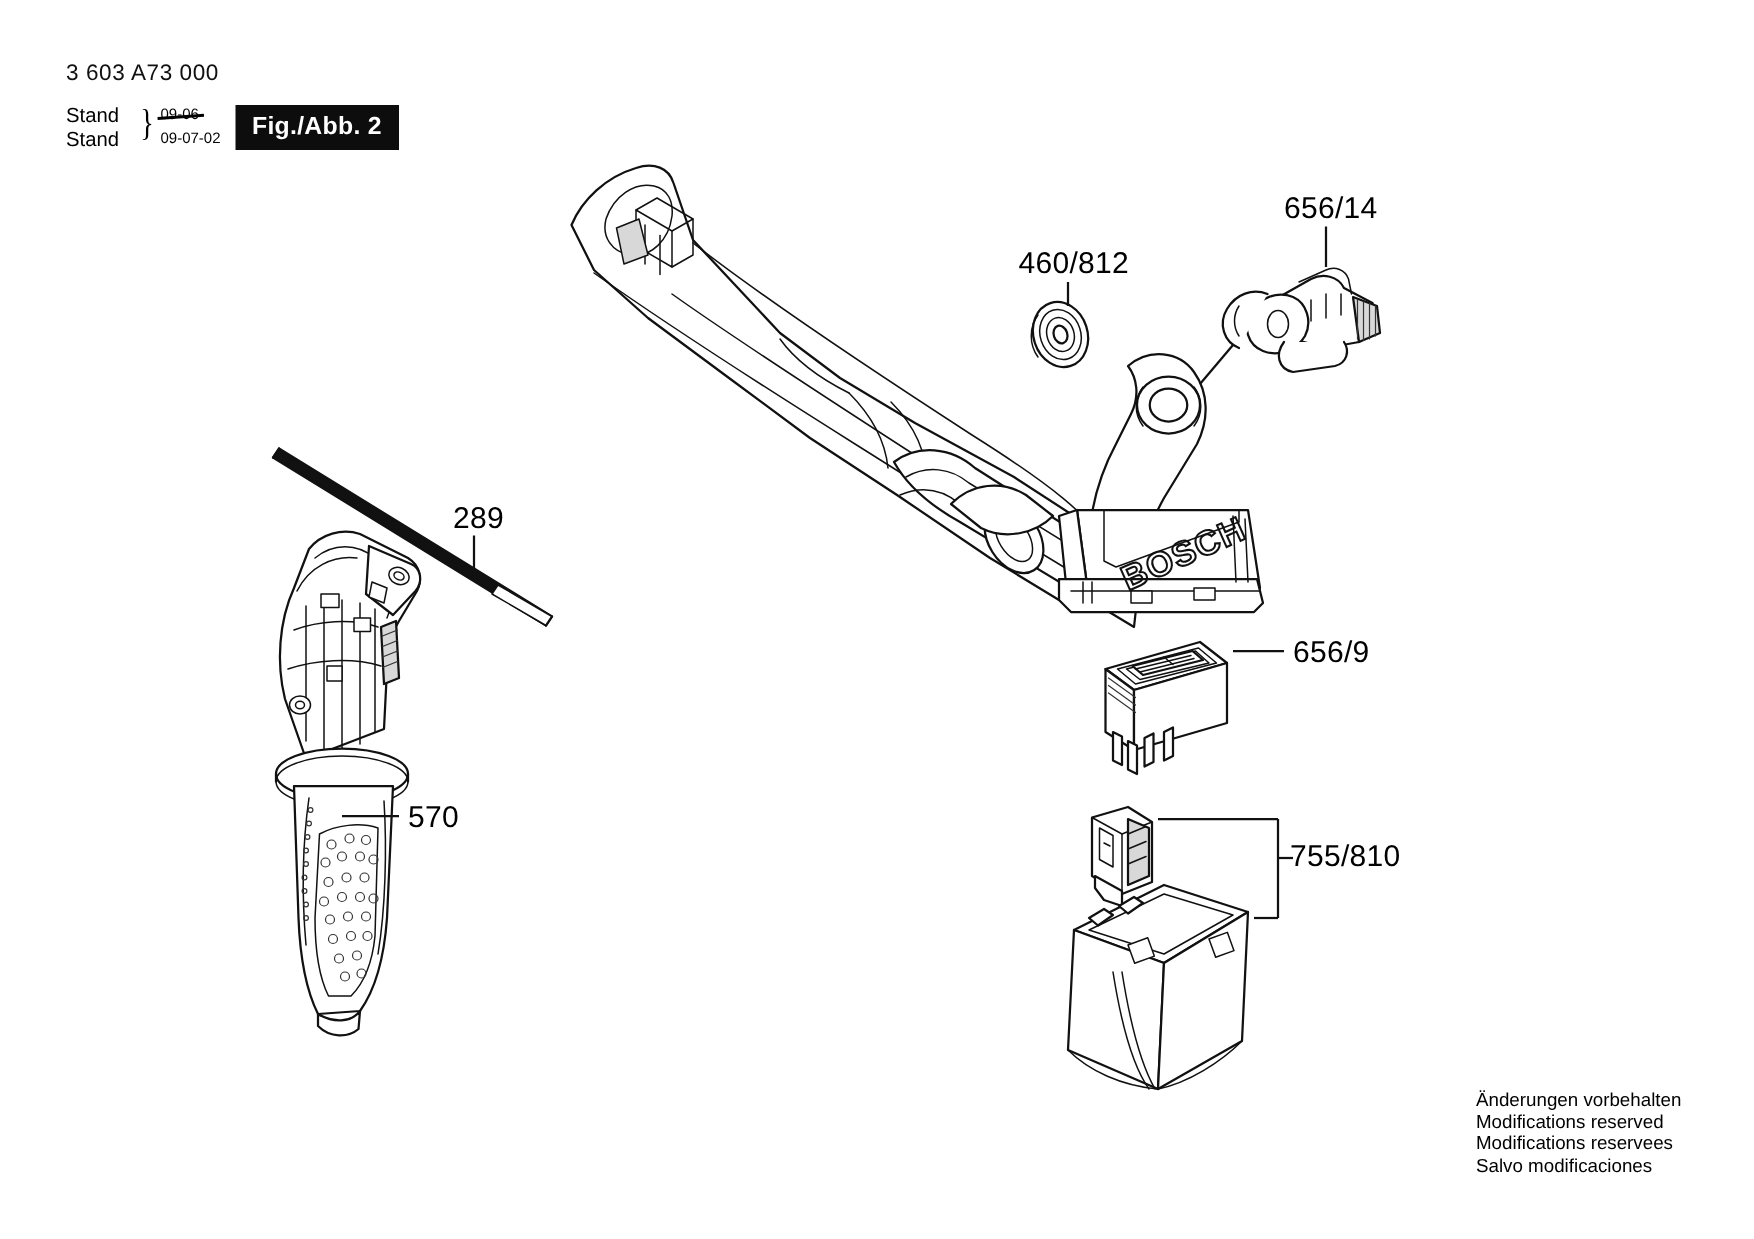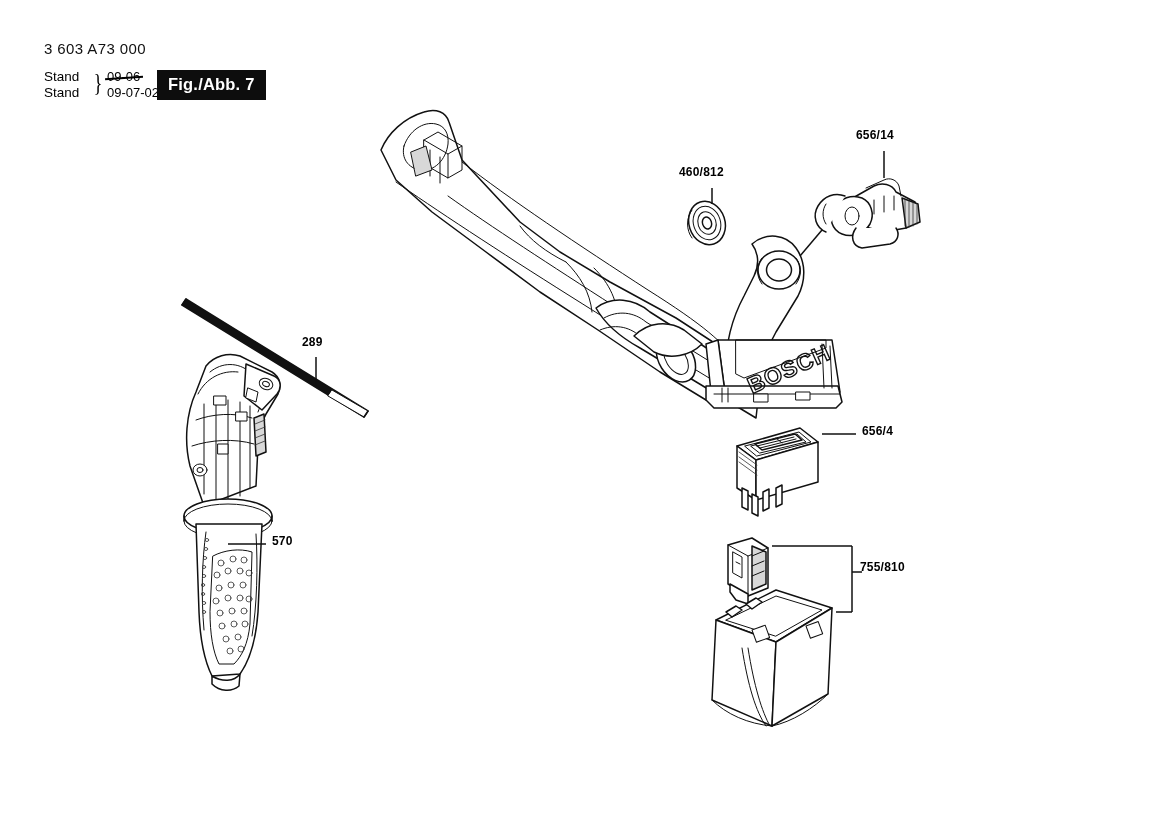--- a/index.html
+++ b/index.html
@@ -53,21 +53,21 @@
     top: -3px;
     font-size: 25px;
     line-height: 34px;
     font-family: "Liberation Serif", serif;
     transform: scaleX(0.75);
   }
   #rev-dates {
     position: absolute;
     left: 63px;
     top: 0;
-    font-size: 13px;
+    font-size: 10px;
     line-height: 16px;
   }
   #rev-dates div { white-space: nowrap; }
   .struck {
     position: relative;
     display: inline-block;
   }
   .struck::after {
     content: "";
     position: absolute;
@@ -97,22 +97,22 @@
     left: 984px;
     top: 726px;
     font-size: 12.5px;
     line-height: 14.6px;
     white-space: nowrap;
   }
 
   
   .callout {
     position: absolute;
-    font-size: 12px;
-    font-weight: bold;
+    font-size: 20px;
+    font-weight: normal;
     white-space: nowrap;
     letter-spacing: 0.2px;
   }
   #lbl-656-812 { left: 679px; top: 165px; }
   #lbl-656-14  { left: 856px; top: 128px; }
   #lbl-656-9   { left: 862px; top: 424px; }
   #lbl-656-810 { left: 860px; top: 560px; }
   #lbl-655     { left: 302px; top: 335px; }
   #lbl-654     { left: 272px; top: 534px; }
 
@@ -177,21 +177,21 @@
         <div>Stand</div>
       </div>
       <div id="brace">}</div>
       <div id="rev-dates">
         <div><span class="struck">09-06</span></div>
         <div>09-07-02</div>
       </div>
     </div>
   </div>
 
-  <div id="fig-badge">Fig./Abb. 7</div>
+  <div id="fig-badge">Fig./Abb. 2</div>
 
   <svg id="artwork" viewBox="0 0 1169 826" xmlns="http://www.w3.org/2000/svg">
 
     <g>
 
       <path class="ln fillw" d="M381,150
         C388,133 404,118 424,112
         C436,108 446,112 449,122
         L462,160
         L520,222
@@ -520,19 +520,25 @@
       <path class="leader" d="M852,572 L862,572"></path>
 
       <path class="leader" d="M316,357 L316,386"></path>
 
       <path class="leader" d="M228,544 L266,544"></path>
     </g>
   </svg>
 
   <div class="callout" id="lbl-656-812">460/812</div>
   <div class="callout" id="lbl-656-14">656/14</div>
-  <div class="callout" id="lbl-656-9">656/4</div>
+  <div class="callout" id="lbl-656-9">656/9</div>
   <div class="callout" id="lbl-656-810">755/810</div>
   <div class="callout" id="lbl-655">289</div>
   <div class="callout" id="lbl-654">570</div>
 
+  <div id="footer">
+    <div>Änderungen vorbehalten</div>
+    <div>Modifications reserved</div>
+    <div>Modifications reservees</div>
+    <div>Salvo modificaciones</div>
+  </div>
 
 </div>
 
 </body></html>

